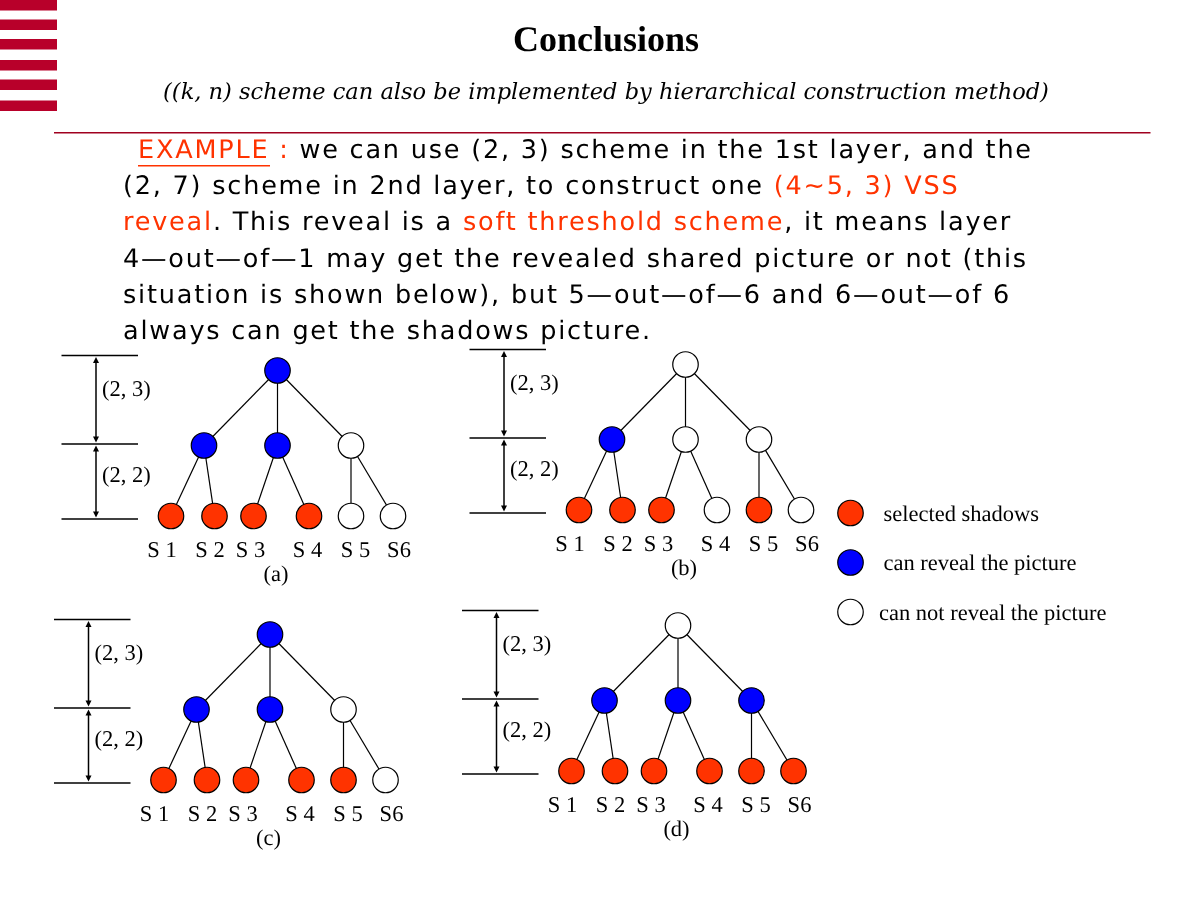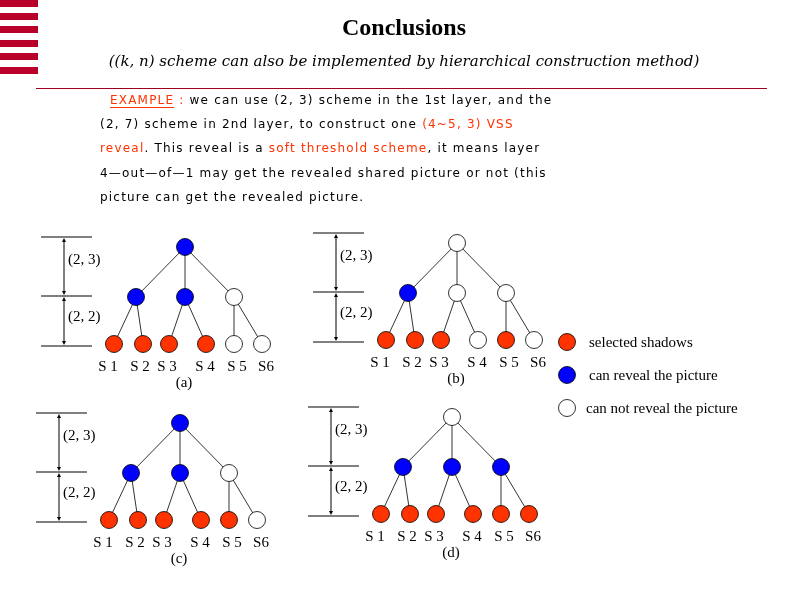--- a/index.html
+++ b/index.html
@@ -3,22 +3,22 @@
 <meta charset="utf-8">
 <style>
   html, body { margin:0; padding:0; background:#ffffff; }
   body { width:800px; height:600px; position:relative; overflow:hidden; }
   .stripe { position:absolute; left:0; width:38px; height:7px; background:#b8002a; }
   .title { position:absolute; left:0; width:808px; top:14px; text-align:center;
     font-family:"Liberation Serif", serif; font-weight:bold; font-size:24px; color:#000; }
   .subtitle { position:absolute; left:0; width:808px; top:52px; text-align:center;
     font-family:"DejaVu Serif", serif; font-style:italic; font-size:15px; color:#000; }
   .rule { position:absolute; left:36px; top:88px; width:731px; height:1px; background:#a0001f; }
-  .para { position:absolute; left:100px; top:88px; width:640px;
-    font-family:"DejaVu Sans", sans-serif; font-size:12px; line-height:24.2px;
+  .para { position:absolute; left:82px; top:88px; width:640px;
+    font-family:"DejaVu Sans", sans-serif; font-size:17px; line-height:24.2px;
     letter-spacing:1.2px; color:#000; white-space:nowrap; }
   .para .line { display:block; height:24.2px; }
   .red { color:#ff3300; }
   .example { color:#ff3300; border-bottom:1px solid #ff3300; margin-left:10px; }
   svg.diag { position:absolute; left:0; top:0; }
   .lbl { font-family:"Liberation Serif", serif; font-size:15px; fill:#000; }
   .leg { font-family:"Liberation Serif", serif; font-size:15px; fill:#000; }
 </style>
 </head>
 <body>
@@ -35,21 +35,22 @@
 
   <div class="title">Conclusions</div>
   <div class="subtitle">((k, n) scheme can also be implemented by hierarchical construction method)</div>
   <div class="rule"></div>
 
   <div class="para" id="para">
       <span class="line"><span class="example">EXAMPLE</span><span class="red"> :   </span><span>we can use (2, 3) scheme in the 1st layer, and the</span></span>
       <span class="line"><span>(2, 7) scheme in 2nd layer, to construct one </span><span class="red">(4~5, 3) VSS</span></span>
       <span class="line"><span class="red">reveal</span><span>. This reveal is a </span><span class="red">soft threshold scheme</span><span>, it means layer</span></span>
       <span class="line"><span>4—out—of—1 may get the revealed shared picture or not (this</span></span>
-      <span class="line"><span>picture can get the revealed picture.</span></span>
+      <span class="line"><span>situation is shown below), but 5—out—of—6 and 6—out—of 6</span></span>
+      <span class="line"><span>always can get the shadows picture.</span></span>
     </div>
 
   <svg class="diag" id="diag" width="800" height="600">
       <g transform="translate(0,0)">
         <line x1="41" y1="237" x2="92" y2="237" stroke="#000" stroke-width="1"></line>
         <line x1="41" y1="296" x2="92" y2="296" stroke="#000" stroke-width="1"></line>
         <line x1="41" y1="346" x2="92" y2="346" stroke="#000" stroke-width="1"></line>
         <line x1="64" y1="240" x2="64" y2="293" stroke="#000" stroke-width="1"></line>
         <polygon points="62,242 66,242 64,238" fill="#000"></polygon>
         <polygon points="62,291 66,291 64,295" fill="#000"></polygon>

